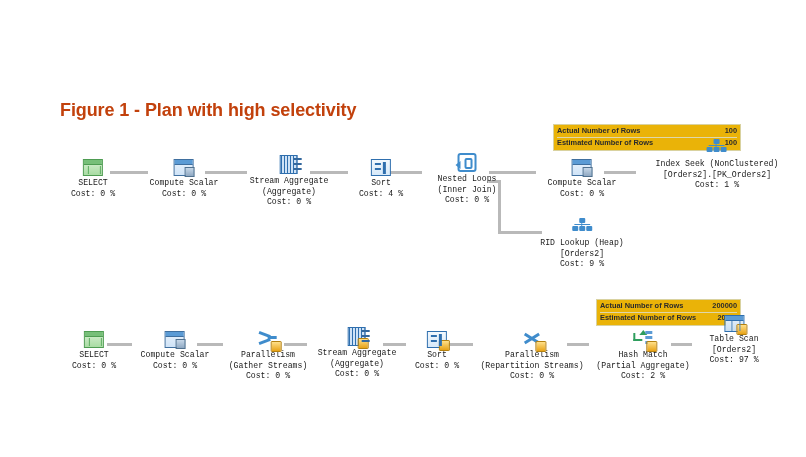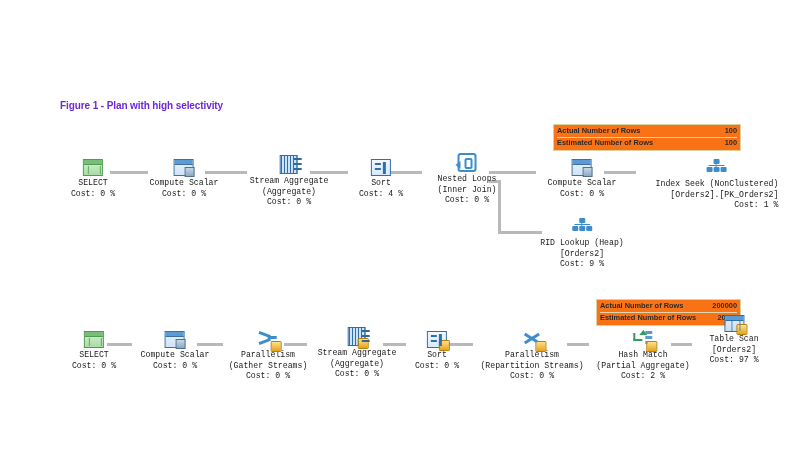--- a/index.html
+++ b/index.html
@@ -19,22 +19,22 @@
     left: 0; top: 0;
     width: 806px;
     height: 457px;
   }
 
   
   .fig-title {
     position: absolute;
     font-family: "Liberation Sans", sans-serif;
     font-weight: bold;
-    font-size: 10px;
-    color: #6d28d9;
+    font-size: 18px;
+    color: #c2410c;
     letter-spacing: -0.1px;
     white-space: nowrap;
     text-align: right;
   }
   #fig1-title { left: 60px; top: 100px; }
   #fig2-title { left: 60px; top: 279px; }
 
   
   .node {
     position: absolute;
@@ -60,21 +60,21 @@
   .conn {
     position: absolute;
     background: #b9b9b9;
   }
   .conn.h { height: 3px; }
   .conn.v { width: 3px; }
 
   
   .rowsbox {
     position: absolute;
-    background: #f97316;
+    background: #eab308;
     border: 1px solid #d9d2a0;
     font-family: "Liberation Sans", sans-serif;
     font-size: 7.4px;
     font-weight: bold;
     color: #2b2b2b;
     padding: 1px 3px 2px 3px;
     line-height: 10.5px;
     box-sizing: border-box;
   }
   .rowsbox .row {
@@ -339,21 +339,21 @@
   </div>
 
   <div class="node" style="left:570px; top:150px;">
     <div class="icon-wrap">
         <span class="ico ico-compute"></span>
       </div>
     <span class="lbl">Compute Scalar</span>
     <span class="lbl">Cost: 0 %</span>
   </div>
 
-  <div class="node" style="left:705px; top:151px;text-align:right;">
+  <div class="node" style="left:705px; top:131px;">
     <div class="icon-wrap">
         <span class="ico ico-tree">
           <i class="n1"></i>
           <i class="stem"></i>
           <i class="bar"></i>
           <i class="n2"></i>
           <i class="n3"></i>
           <i class="n4"></i>
         </span>
       </div>

